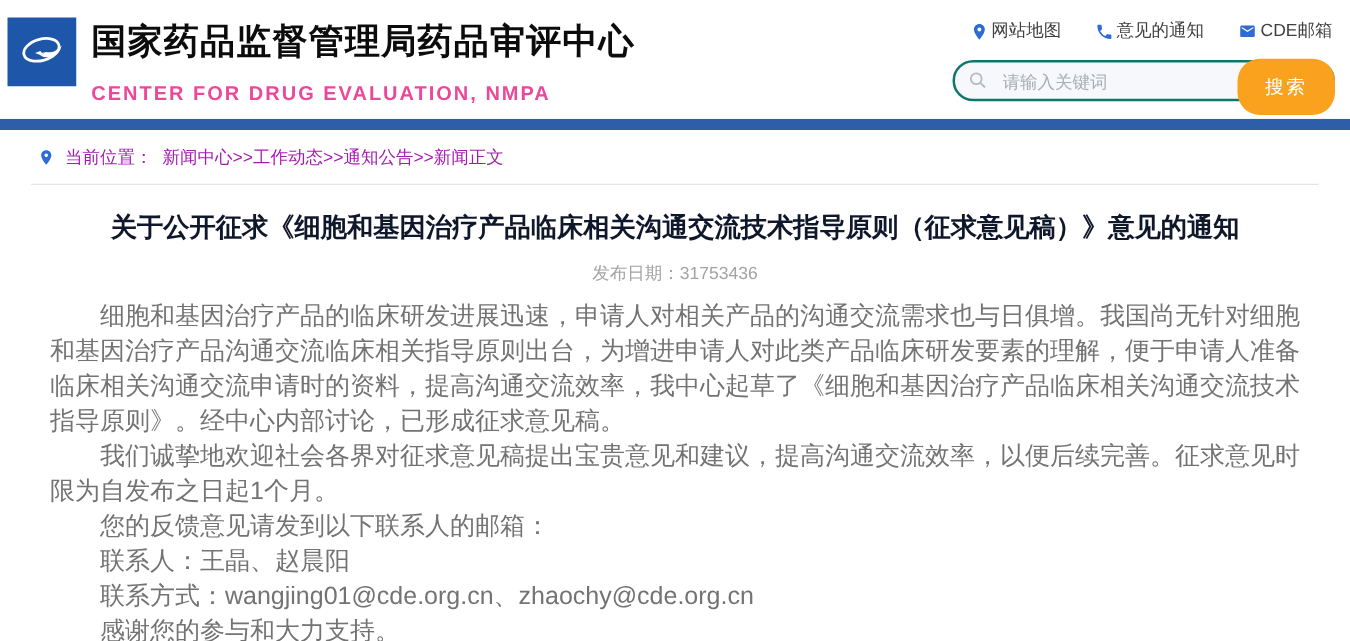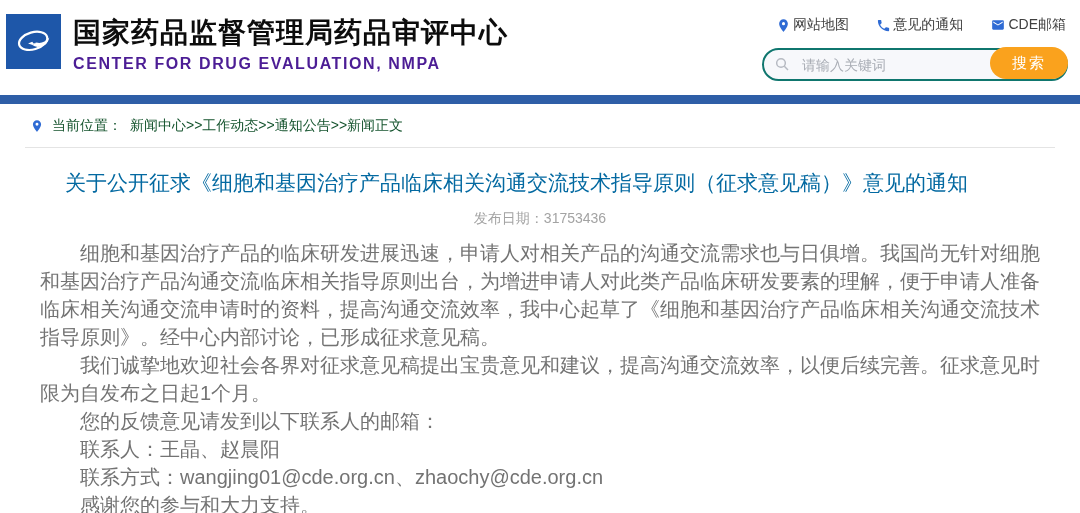--- a/index.html
+++ b/index.html
@@ -9,56 +9,56 @@
     font-family:"Liberation Sans", sans-serif;
     color:#262626;
   }
 
   
   .site-header { position:relative; height:95px; padding:16px 14px; background:#fff; }
   .brand { position:absolute; left:6px; top:14px; display:flex; align-items:flex-start; }
   .logo-box { width:55px; height:55px; background:#1e57a9; flex:0 0 auto; display:flex; align-items:center; justify-content:center; }
   .brand-text { margin-left:12px; padding-top:1px; }
   .brand-cn { font-size:28px; font-weight:bold; color:#0c0c0c; letter-spacing:1px; line-height:36px; }
-  .brand-en { margin-top:4px; font-size:16px; font-weight:bold; color:#4c1d95; letter-spacing:1.6px; }
+  .brand-en { margin-top:16px; font-size:16px; font-weight:bold; color:#ec4899; letter-spacing:1.6px; }
 
   .header-right { position:absolute; right:12px; top:14px; width:306px; }
   .quick-links { display:flex; justify-content:space-between; align-items:center; padding:2px 2px 0 14px; }
   .quick-link { display:flex; align-items:center; gap:2px; font-size:14px; color:#404040; cursor:pointer; }
   .quick-link svg { display:block; }
 
   .search-bar { position:relative; margin-top:13px; height:35px; }
   .search-input {
     width:100%; height:33px; margin-top:1px;
     border:2px solid #0f766e; border-radius:17px;
     background:#f7f8fb; outline:none;
     padding:0 90px 0 38px; font-size:14px; color:#333;
     font-family:"Liberation Sans", sans-serif;
   }
   .search-input::placeholder { color:#a9adb5; }
   .search-icon { position:absolute; left:12px; top:9px; }
   .search-button {
-    position:absolute; right:0; top:0; width:78px; height:32px;
+    position:absolute; right:0; top:0; width:78px; height:45px;
     border:none; border-radius:18px; background:#faa21d;
     color:#fff; font-size:15px; letter-spacing:2px; cursor:pointer;
     font-family:"Liberation Sans", sans-serif;
   }
 
   .blue-bar { height:9px; background:#2e5ea7; }
 
   
-  .breadcrumb { display:flex; align-items:center; gap:8px; padding:13px 0 12px 30px; font-size:14px; color:#14532d;text-align:center; }
+  .breadcrumb { display:flex; align-items:center; gap:8px; padding:13px 0 12px 30px; font-size:14px; color:#a21caf;text-align:center; }
   .breadcrumb svg { display:block; }
   .separator { border-top:1px solid #e4e4e4; margin:0 25px 0 25px; }
 
   
   .article { padding:0 40px; }
   .article-title {
-    margin:21px 25px 0; text-align:left;
-    font-size:21px; font-weight:normal; color:#0369a1; line-height:28px;
+    margin:21px 25px 0; text-align:center;
+    font-size:21px; font-weight:bold; color:#0f172a; line-height:28px;
   }
   .publish-date { margin-top:13px; text-align:center; font-size:14px; color:#a3a3a3; }
   .article-body { margin-top:11px; font-size:20px; line-height:28px; color:#737373; text-align:justify; }
   .article-body p { text-indent:2em; margin:0; }
   .signature { margin:0 120px 0 auto; width:240px; text-align:center; font-size:16.5px; line-height:28px; color:#262626; }
 </style>
 </head>
 <body>
 
 <header class="site-header">

